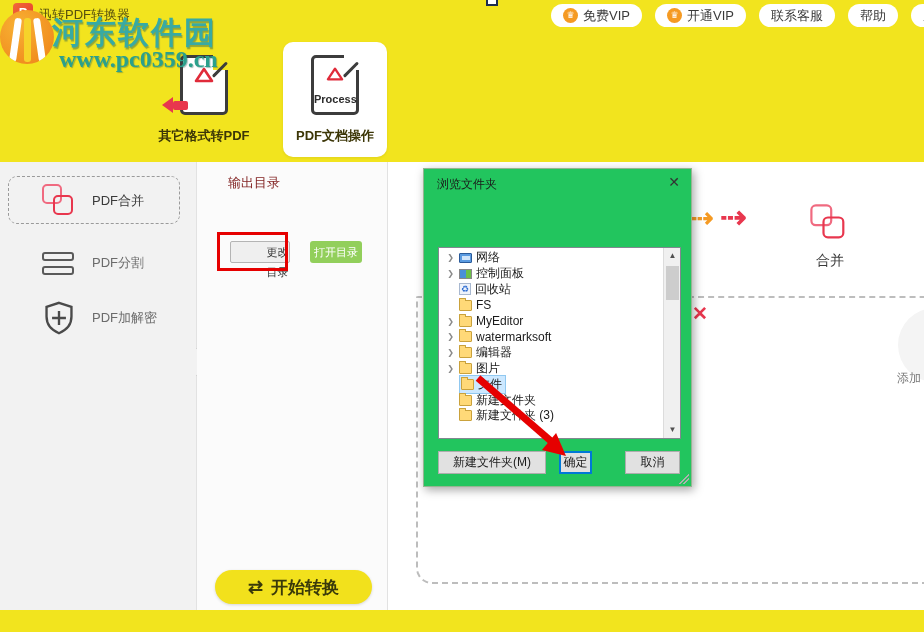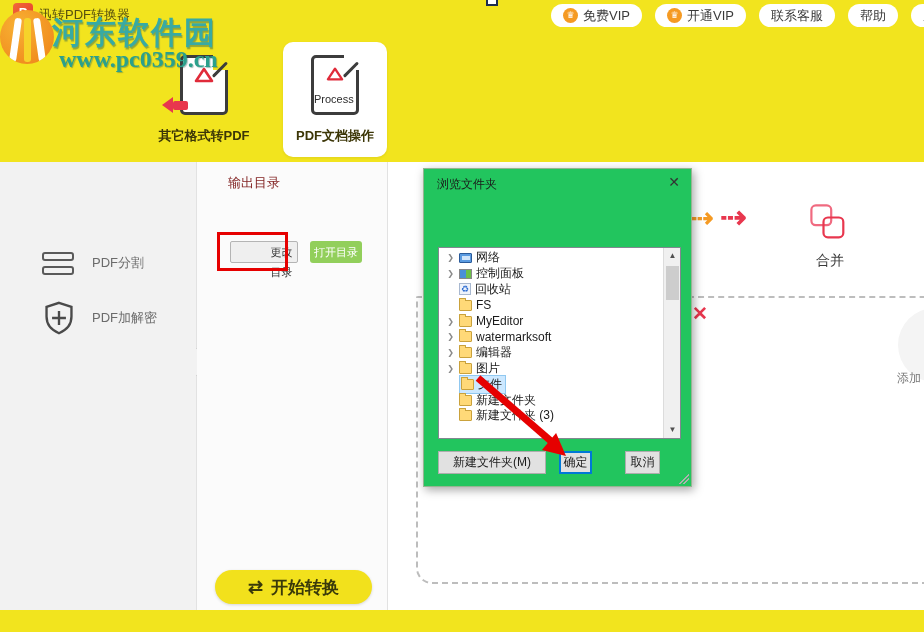--- a/index.html
+++ b/index.html
@@ -27,21 +27,21 @@
   #tab3card { position:absolute; left:283px; top:42px; width:104px; height:115px; background:#fff; border-radius:10px;
               box-shadow:0 1px 3px rgba(0,0,0,.08); }
   .tablabel { position:absolute; bottom:12px; left:0; width:100%; font-size:13px; font-weight:bold; color:#3c3607; }
   .docwrap { position:absolute; top:12px; left:50%; transform:translateX(-50%); width:48px; height:60px; }
   .doc { position:absolute; left:0; top:0; width:48px; height:60px; background:#fff; border:3px solid #3c3c3c; border-radius:5px; }
   .fold-cover { position:absolute; top:-3px; right:-3px; width:15px; height:15px; background:#f2e41e; }
   .on-card .fold-cover { background:#fff; }
   .fold-line { position:absolute; top:3px; right:-2px; width:20px; height:3px; background:#3c3c3c;
                transform:rotate(-45deg); transform-origin:right center; border-radius:2px; }
   .trefoil { position:absolute; top:8px; left:50%; transform:translateX(-50%); }
-  .proc { position:absolute; bottom:7px; width:100%; text-align:left; font-size:11px; color:#2c2c2c; }
+  .proc { position:absolute; bottom:7px; width:100%; text-align:right; font-size:11px; color:#2c2c2c;font-weight:bold; }
   .arr { position:absolute; display:flex; align-items:center; }
   .arr .shaft { width:15px; height:9px; background:#e8374e; border-radius:2px; }
   .arr .head-r { width:0; height:0; border-top:8px solid transparent; border-bottom:8px solid transparent; border-left:11px solid #e8374e; }
   .arr .head-l { width:0; height:0; border-top:8px solid transparent; border-bottom:8px solid transparent; border-right:11px solid #e8374e; }
 
   
   #sidebar { position:absolute; left:0; top:162px; width:197px; height:448px; background:#f2f2f2; border-right:1px solid #e2e2e2; }
   #midpanel { position:absolute; left:197px; top:162px; width:191px; height:448px; background:#fbfbfb; border-right:1px solid #e2e2e2; }
   #rightpanel { position:absolute; left:388px; top:162px; width:536px; height:448px; background:#fff; }
   #footer { position:absolute; left:0; top:610px; width:924px; height:22px; background:#f2e41e; }
@@ -60,21 +60,21 @@
   .sq1 { position:absolute; left:0; top:0; width:20px; height:20px; border:2.5px solid #f06a80; border-radius:5px; }
   .sq2 { position:absolute; left:11px; top:11px; width:20px; height:20px; border:2.5px solid #e8374e; border-radius:5px; background:rgba(255,255,255,.0); }
   .sideicon { position:absolute; left:42px; top:50%; transform:translateY(-50%); }
   .spliticon { width:32px; height:30px; display:flex; flex-direction:column; justify-content:center; gap:5px; }
   .spliticon div { height:9px; border:2.5px solid #5a5a5a; border-radius:3px; }
 
   
   #outlabel { position:absolute; left:31px; top:12px; font-size:13px; color:#7f1d1d; }
   #pathbox { position:absolute; left:30px; top:39px; width:136px; height:23px; background:#fff; border:1px solid #c6c6c6;
              font-size:12px; color:#3f3f3f; line-height:21px; padding:0 4px; white-space:nowrap; overflow:hidden; }
-  #btn-change { position:absolute; left:33px; top:79px; width:68px; height:22px; background:#efefef; border:1px solid #b4b4b4;
+  #btn-change { position:absolute; left:33px; top:79px; width:60px; height:22px; background:#efefef; border:1px solid #b4b4b4;
                 border-radius:2px; font-size:11px; color:#333; text-align:center; line-height:20px; cursor:pointer;padding-left:35px; }
   #btn-open { position:absolute; left:113px; top:79px; width:52px; height:22px; background:#92cf5b; border-radius:3px;
               font-size:11px; color:#fff; text-align:center; line-height:22px; cursor:pointer; }
   #btn-start { position:absolute; left:18px; top:408px; width:157px; height:34px; background:#f2e11c; border-radius:17px;
                display:flex; align-items:center; justify-content:center; gap:8px; font-size:17px; font-weight:bold;
                color:#3a3a0a; box-shadow:0 1px 3px rgba(0,0,0,.15); cursor:pointer; }
   #btn-start .swap { font-size:18px; font-weight:bold; }
 
   
   #dropzone { position:absolute; left:28px; top:134px; width:560px; height:288px; border:2px dashed #bdbdbd;
@@ -111,21 +111,21 @@
   .tlabel { font-size:12px; color:#1a1a1a; white-space:nowrap; }
   .tsel { display:flex; align-items:center; gap:4px; background:#cce8ff; border:1px solid #90c8f0; padding:0 3px 0 1px; }
   #treescroll { position:absolute; right:0; top:0; width:17px; height:100%; background:#f0f0f0; border-left:1px solid #dcdcdc; }
   .scr-arrow { position:absolute; left:0; width:17px; height:16px; font-size:8px; color:#505050; text-align:center; line-height:16px; cursor:pointer; }
   #scr-up { top:0; } #scr-dn { bottom:0; }
   #scr-thumb { position:absolute; left:2px; top:18px; width:13px; height:34px; background:#cdcdcd; }
   .dlgbtn { position:absolute; top:282px; height:23px; background:#e1e1e1; border:1px solid #adadad;
             font-size:12px; color:#1a1a1a; text-align:center; line-height:21px; cursor:pointer; }
   #btn-newfolder { left:14px; width:108px; }
   #btn-ok { left:135px; width:33px; border:2px solid #0078d7; line-height:19px; }
-  #btn-cancel { left:201px; width:35px; }
+  #btn-cancel { left:201px; width:55px; }
   #grip { position:absolute; right:2px; bottom:2px; width:10px; height:10px;
           background:linear-gradient(135deg,transparent 50%,#b0b0b0 50%, #b0b0b0 60%, transparent 60%, transparent 70%, #b0b0b0 70%, #b0b0b0 80%, transparent 80%); }
 
   
   #ann-rect { position:absolute; left:217px; top:232px; width:71px; height:39px; border:3px solid #e60000; z-index:55; }
   #ann-arrow { position:absolute; left:0; top:0; width:924px; height:632px; z-index:60; pointer-events:none; }
   #watermark { position:absolute; left:0; top:6px; z-index:70; pointer-events:none; }
   #wm-logo { position:absolute; left:0; top:4px; width:54px; height:54px; border-radius:50%;
              background:radial-gradient(circle at 35% 30%,#f8b133,#ee8118); overflow:hidden; }
   #wm-logo i { position:absolute; top:8px; width:7px; height:44px; background:#fff; border-radius:3px; display:block; }
@@ -196,20 +196,28 @@
             <path d="M11 3 L19 15 L3 15 Z" fill="none" stroke="#e02b3a" stroke-width="2.6" stroke-linejoin="round"></path>
           </svg>
           <div class="proc">Process</div>
         </div>
       </div>
       <div class="tablabel">PDF文档操作</div>
     </div>
   </div>
 
   <div id="sidebar">
+    <div class="sideitem" id="side1">
+      <div class="selbox"></div>
+      <div class="sideicon sqicon">
+        <div class="sq1"></div>
+          <div class="sq2"></div>
+      </div>
+      <div class="ilabel">PDF合并</div>
+    </div>
     <div class="sideitem" id="side2">
       <div class="sideicon spliticon">
         <div></div>
           <div></div>
       </div>
       <div class="ilabel">PDF分割</div>
     </div>
     <div class="sideitem" id="side3">
       <svg class="sideicon" width="34" height="36" viewBox="0 0 24 26">
         <path d="M12 2 L21 5 V12 C21 18 17 22 12 24 C7 22 3 18 3 12 V5 Z" fill="none" stroke="#4a4a4a" stroke-width="1.7"></path>

